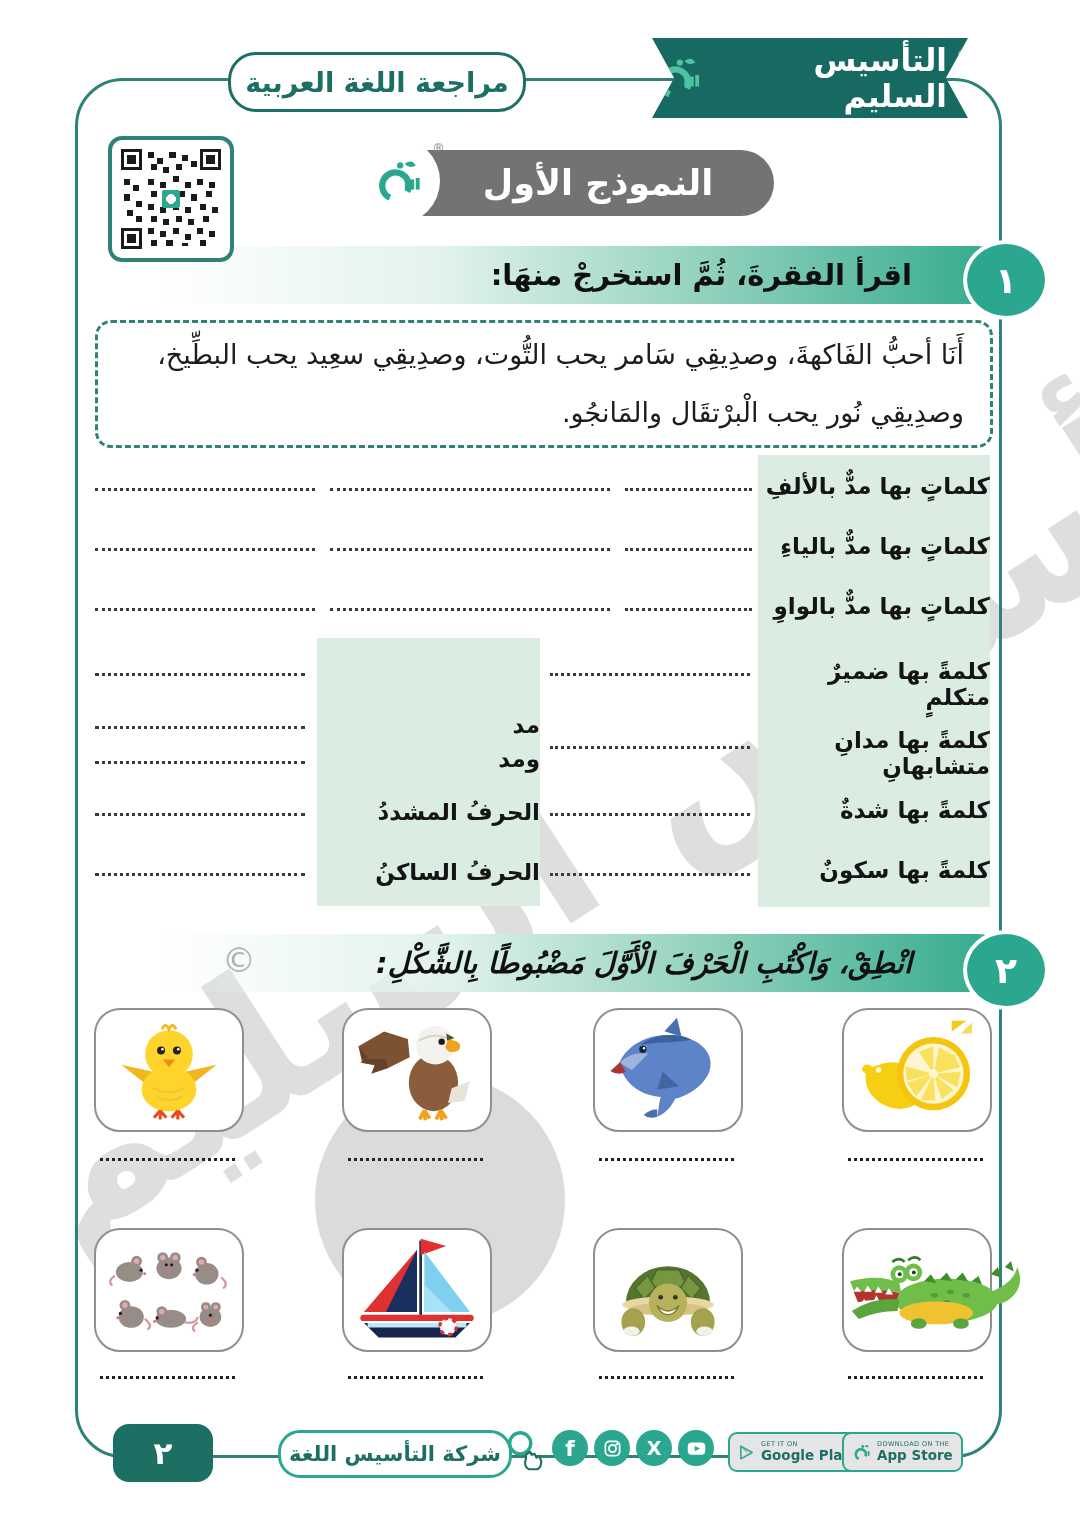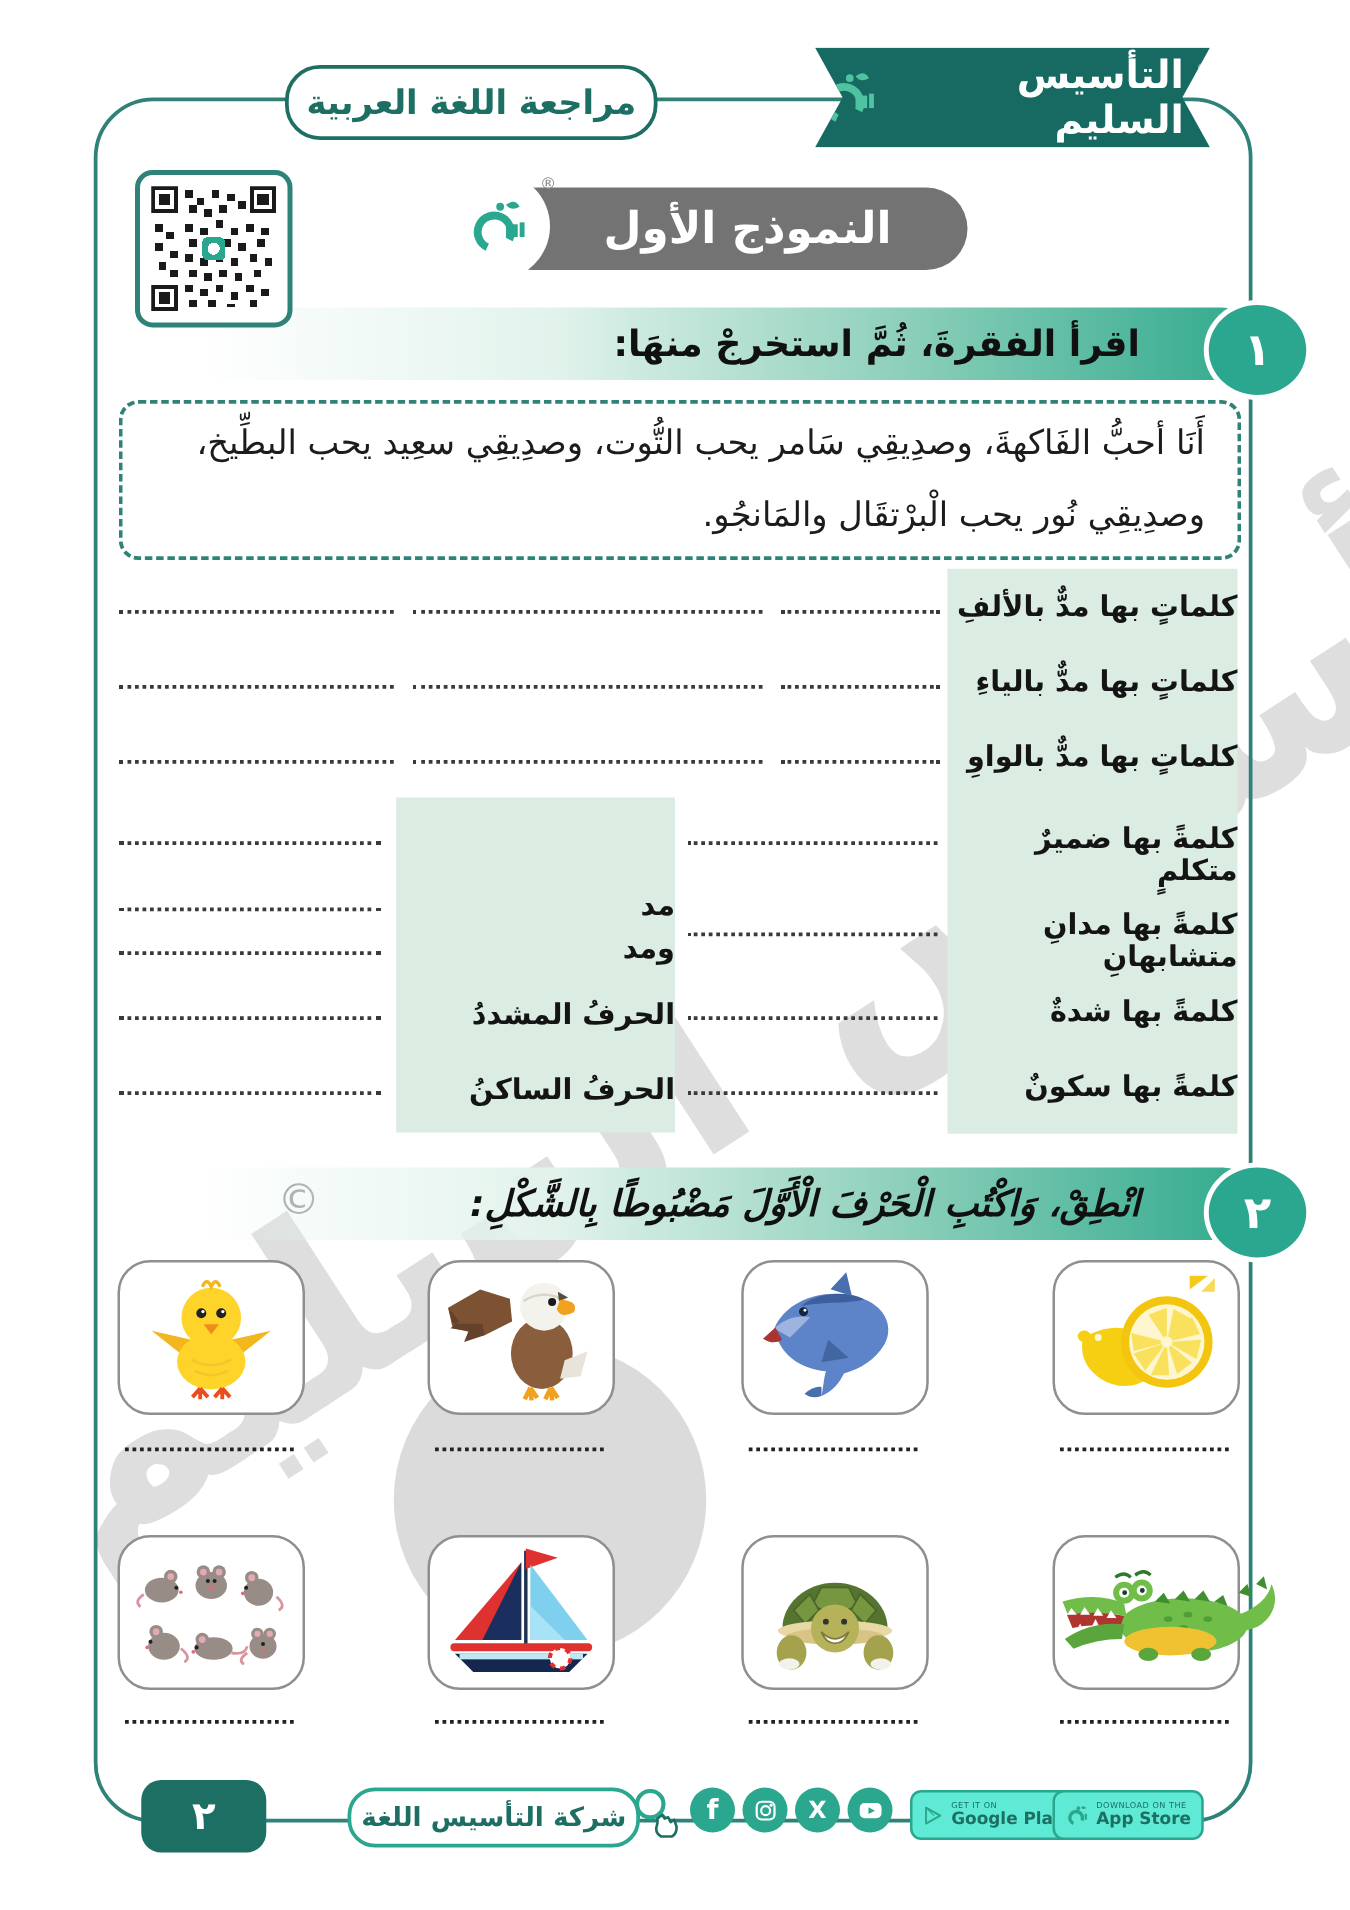--- a/index.html
+++ b/index.html
@@ -57,21 +57,21 @@
   .card{width:146px;height:120px;border:2.5px solid #8f8f8f;border-radius:26px;background:#fff;z-index:2;
         display:flex;align-items:center;justify-content:center;overflow:visible;}
   
   .page-num{left:113px;top:1424px;width:100px;height:58px;background:#1d6f64;border-radius:16px;z-index:4;
             display:flex;align-items:center;justify-content:center;color:#fff;font-weight:bold;font-size:31px;}
   .company-pill{left:278px;top:1430px;width:228px;height:42px;background:#fff;border:3px solid #2aa78e;border-radius:22px;
                 z-index:4;display:flex;align-items:center;justify-content:center;color:#1d6f64;font-weight:bold;font-size:21px;}
   .search-wrap{left:502px;top:1428px;z-index:5;}
   .social{width:36px;height:36px;border-radius:50%;background:#2aa78e;z-index:4;
           display:flex;align-items:center;justify-content:center;color:#fff;font-weight:bold;}
-  .badge{height:36px;background:#5eead4;border:2.5px solid #2aa78e;border-radius:9px;z-index:4;
+  .badge{height:36px;background:#e5e5e5;border:2.5px solid #2aa78e;border-radius:9px;z-index:4;
          display:flex;align-items:center;gap:6px;padding:0 8px;}
   .badge .txt{display:flex;flex-direction:column;line-height:1.1;}
   .badge .top{font-size:6.5px;letter-spacing:.4px;color:#1d6f64;}
   .badge .label{font-size:13.5px;font-weight:bold;color:#1d6f64;}
 </style>
 </head>
 <body>
 
 <div id="page">
 

